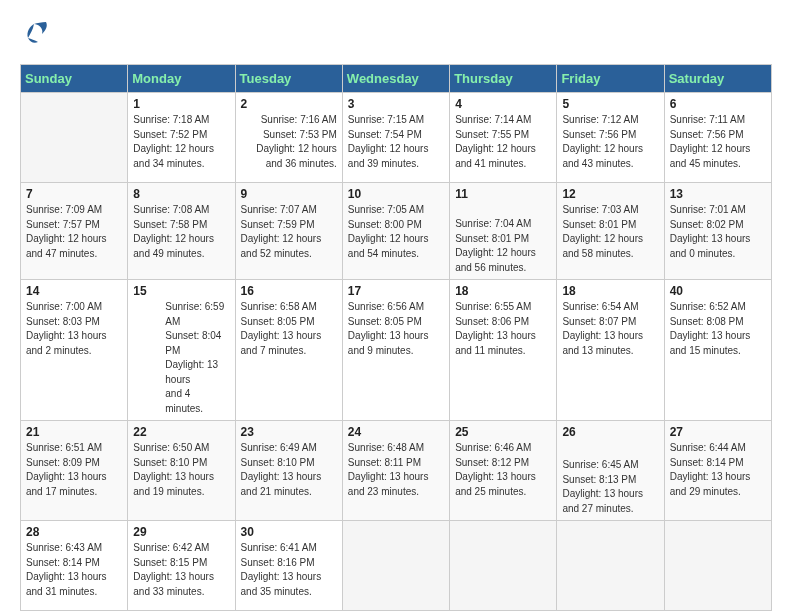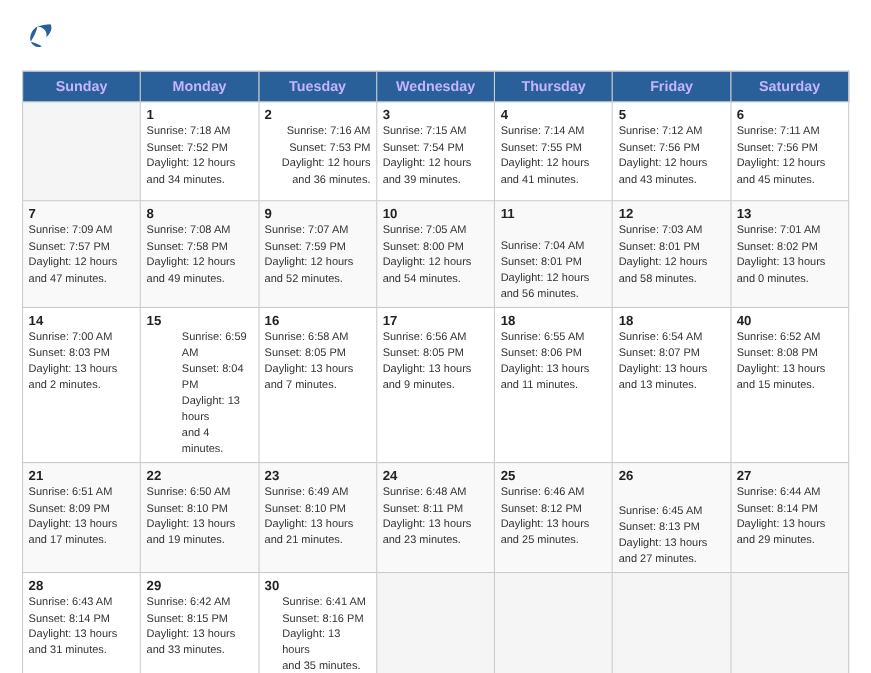--- a/index.html
+++ b/index.html
@@ -46,25 +46,25 @@
       font-size: 14px;
       color: #444;
     }
     table {
       width: 100%;
       border-collapse: collapse;
       table-layout: fixed;
     }
     thead tr th {
       background-color: #2a6099;
-      color: #c4b5fd;
+      color: #86efac;
       font-size: 13px;
       font-weight: bold;
       padding: 6px 4px;
-      text-align: center;
+      text-align: left;
       border: 1px solid #ccc;
     }
     tbody tr td {
       vertical-align: top;
       border: 1px solid #ccc;
       padding: 4px 5px;
       font-size: 10.5px;
       color: #222;
       height: 90px;
       background: #fff;
@@ -329,21 +329,21 @@
         </td>
         <td>
           <span class="day-number">29</span>
           <div class="day-info" style="white-space: pre-line;">Sunrise: 6:42 AM
 Sunset: 8:15 PM
 Daylight: 13 hours
 and 33 minutes.</div>
         </td>
         <td>
           <span class="day-number">30</span>
-          <div class="day-info" style="white-space: pre-line; margin-left: 16px;">Sunrise: 6:41 AM
+          <div class="day-info" style="white-space: pre-line;">Sunrise: 6:41 AM
 Sunset: 8:16 PM
 Daylight: 13 hours
 and 35 minutes.</div>
         </td>
         <td class="empty-cell"></td>
         <td class="empty-cell"></td>
         <td class="empty-cell"></td>
         <td class="empty-cell"></td>
       </tr>
     </tbody>

